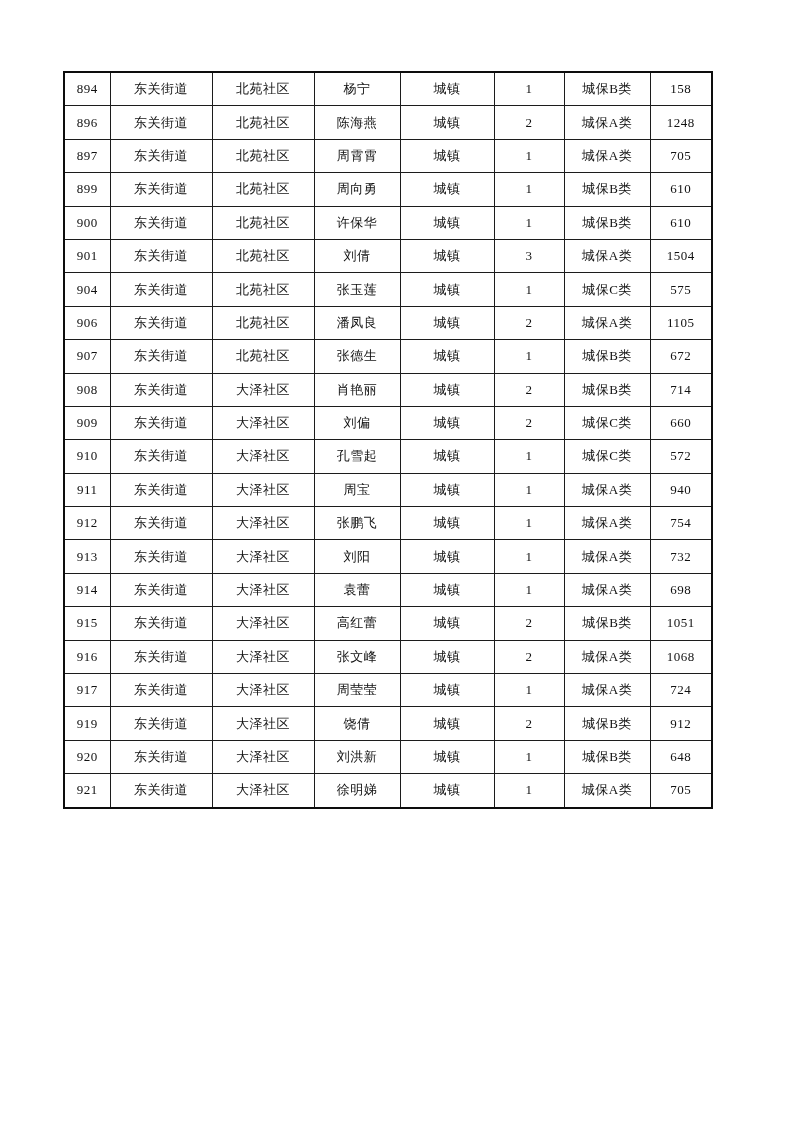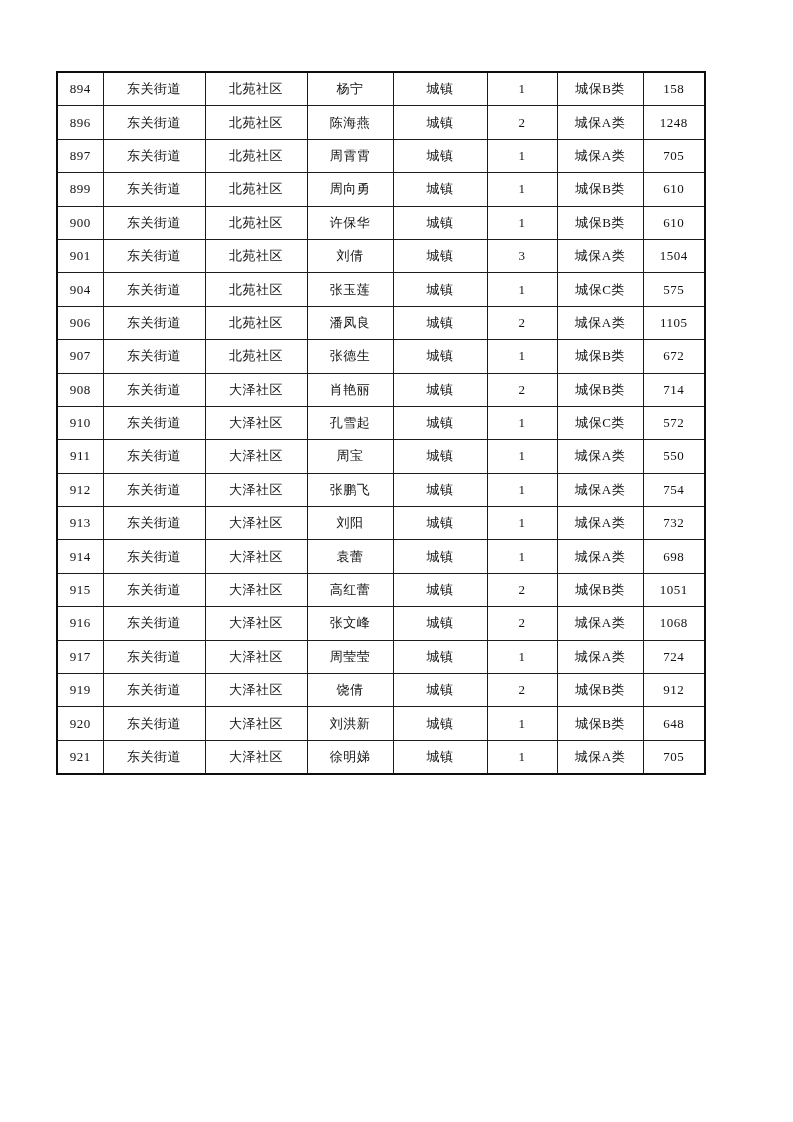--- a/index.html
+++ b/index.html
@@ -14,21 +14,21 @@
   }
   .sheet {
     position: relative;
     width: 793px;
     height: 1122px;
     background: #ffffff;
     overflow: hidden;
   }
   table.roster {
     position: absolute;
-    left: 56px;
+    left: 63px;
     top: 71px;
     width: 648px;
     border-collapse: collapse;
     table-layout: fixed;
     border: 2.5px solid #0d0d0d;
   }
   table.roster td {
     border: 1.5px solid #1c1c1c;
     height: 32.4px;
     padding: 0;
@@ -151,38 +151,48 @@
           <td>908</td>
           <td>东关街道</td>
           <td>大泽社区</td>
           <td>肖艳丽</td>
           <td>城镇</td>
           <td>2</td>
           <td>城保B类</td>
           <td>714</td>
         </tr>
         <tr>
+          <td>909</td>
+          <td>东关街道</td>
+          <td>大泽社区</td>
+          <td>刘偏</td>
+          <td>城镇</td>
+          <td>2</td>
+          <td>城保C类</td>
+          <td>660</td>
+        </tr>
+        <tr>
           <td>910</td>
           <td>东关街道</td>
           <td>大泽社区</td>
           <td>孔雪起</td>
           <td>城镇</td>
           <td>1</td>
           <td>城保C类</td>
           <td>572</td>
         </tr>
         <tr>
           <td>911</td>
           <td>东关街道</td>
           <td>大泽社区</td>
           <td>周宝</td>
           <td>城镇</td>
           <td>1</td>
           <td>城保A类</td>
-          <td>550</td>
+          <td>940</td>
         </tr>
         <tr>
           <td>912</td>
           <td>东关街道</td>
           <td>大泽社区</td>
           <td>张鹏飞</td>
           <td>城镇</td>
           <td>1</td>
           <td>城保A类</td>
           <td>754</td>

